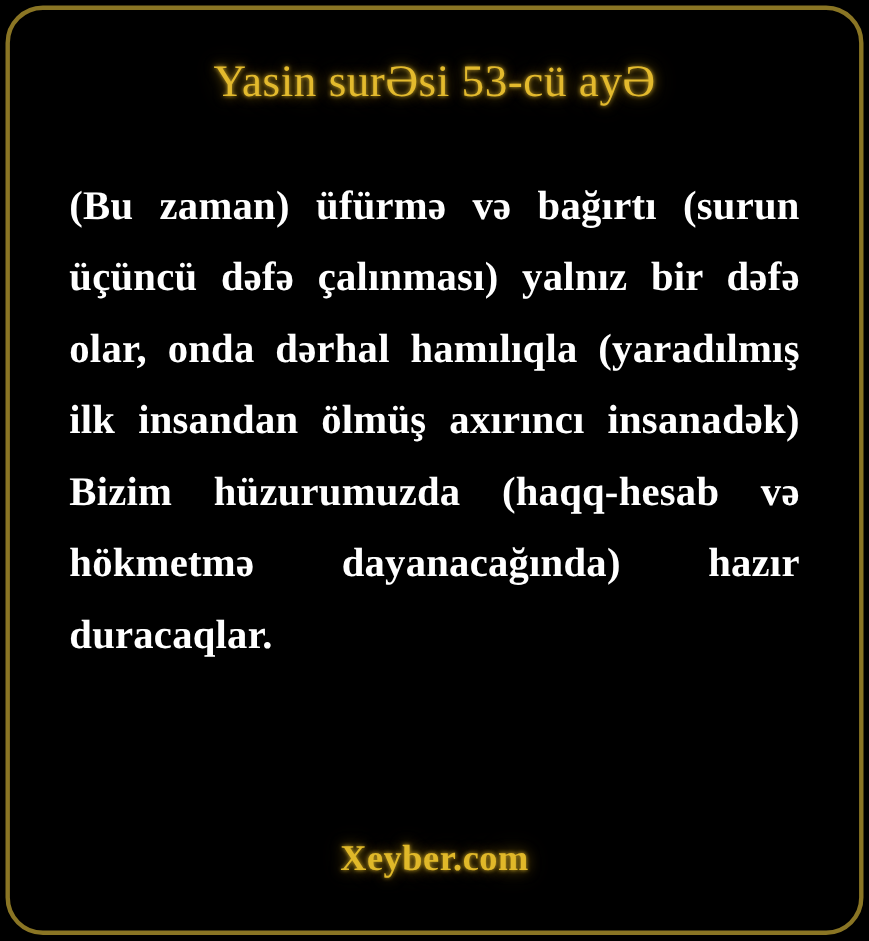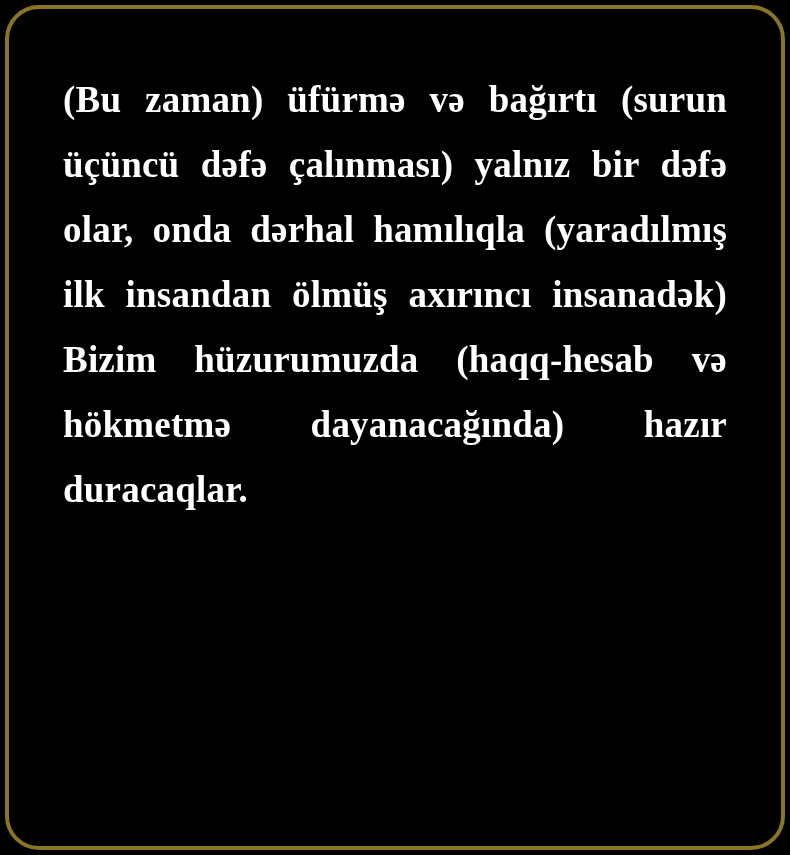--- a/index.html
+++ b/index.html
@@ -84,20 +84,22 @@
     font-family: "Liberation Serif", "DejaVu Serif", serif;
     letter-spacing: 0.5px;
   }
 </style>
 </head>
 <body>
 
 <div class="card">
   <div class="inner">
 
+    <h1 class="title">Yasin surƏsi 53-cü ayƏ</h1>
 
     <p class="body-text">(Bu zaman) üfürmə və bağırtı (surun üçüncü dəfə çalınması) yalnız bir dəfə olar, onda dərhal hamılıqla (yaradılmış ilk insandan ölmüş axırıncı insanadək) Bizim hüzurumuzda (haqq-hesab və hökmetmə dayanacağında) hazır duracaqlar.</p>
 
     <div class="spacer"></div>
 
+    <div class="footer">Xeyber.com</div>
 
   </div>
 </div>
 
 </body></html>

